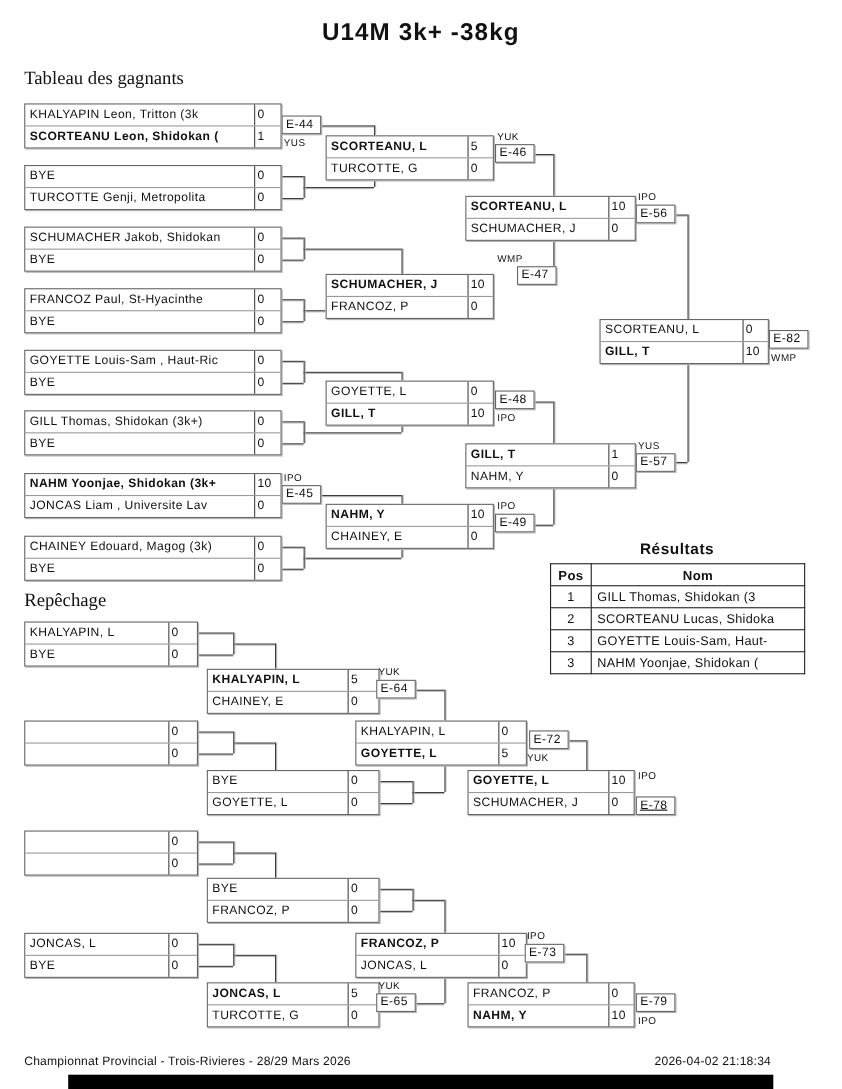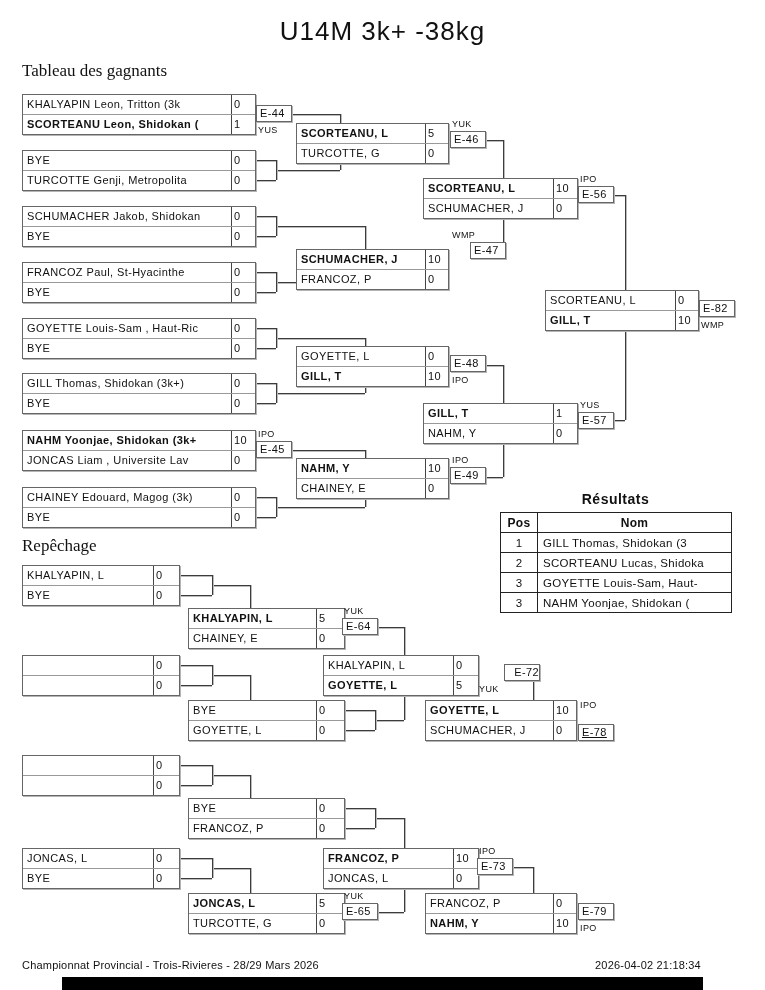--- a/index.html
+++ b/index.html
@@ -1,20 +1,20 @@
 <!DOCTYPE html>
 <html><head>
 <meta charset="utf-8">
 <style>
   html,body{margin:0;padding:0;}
   body{width:765px;height:990px;position:relative;background:#fff;color:#111;
        font-family:"Liberation Sans",sans-serif;overflow:hidden;}
   .abs{position:absolute;}
-  #page-title{top:16px;left:0;width:765px;text-align:center;font-size:26px;
-      font-weight:normal;letter-spacing:1px;}
+  #page-title{top:16px;left:0;width:765px;text-align:center;font-size:22px;
+      font-weight:bold;letter-spacing:1px;}
   .section-label{font-family:Liberation Serif, serif;font-size:17px;text-align:right;}
   #winners-label{left:22px;top:61px;}
   #repechage-label{left:22px;top:536px;}
   
   .mbox{position:absolute;background:#fff;border:1px solid #666;
         box-shadow:1px 1px 0 #b4b4b4;}
   .mrow{display:flex;height:19px;line-height:19px;}
   .mrow + .mrow{border-top:1px solid #999;}
   .mname{flex:1;padding-left:4px;font-size:11px;letter-spacing:.4px;
          white-space:nowrap;overflow:hidden;}
@@ -336,21 +336,21 @@
     <div class="tag" style="left: 578px; top: 186px;">E-56</div>
     <div class="wt" style="left: 580px; top: 174px;">IPO</div>
     <div class="tag" style="left: 578px; top: 412px;">E-57</div>
     <div class="wt" style="left: 580px; top: 400px;">YUS</div>
     <div class="tag" style="left: 699px; top: 300px;">E-82</div>
     <div class="wt" style="left: 701px; top: 320px;">WMP</div>
     <div class="tag" style="left: 342px; top: 618px;">E-64</div>
     <div class="wt" style="left: 344px; top: 606px;">YUK</div>
     <div class="tag" style="left: 342px; top: 903px;">E-65</div>
     <div class="wt" style="left: 344px; top: 891px;">YUK</div>
-    <div class="tag" style="left: 504px; top: 664px; text-align: right;">E-72</div>
+    <div class="tag" style="left: 481px; top: 664px;">E-72</div>
     <div class="wt" style="left: 479px; top: 684px;">YUK</div>
     <div class="tag" style="left: 477px; top: 858px;">E-73</div>
     <div class="wt" style="left: 479px; top: 846px;">IPO</div>
     <div class="tag" style="left: 578px; top: 724px; text-decoration: underline;">E-78</div>
     <div class="wt" style="left: 580px; top: 700px;">IPO</div>
     <div class="tag" style="left: 578px; top: 903px;">E-79</div>
     <div class="wt" style="left: 580px; top: 923px;">IPO</div>
     <div class="hl" style="left: 290px; top: 114px; width: 50px;"></div>
     <div class="hl" style="left: 254px; top: 160px; width: 22px;"></div>
     <div class="hl" style="left: 254px; top: 180px; width: 22px;"></div>

